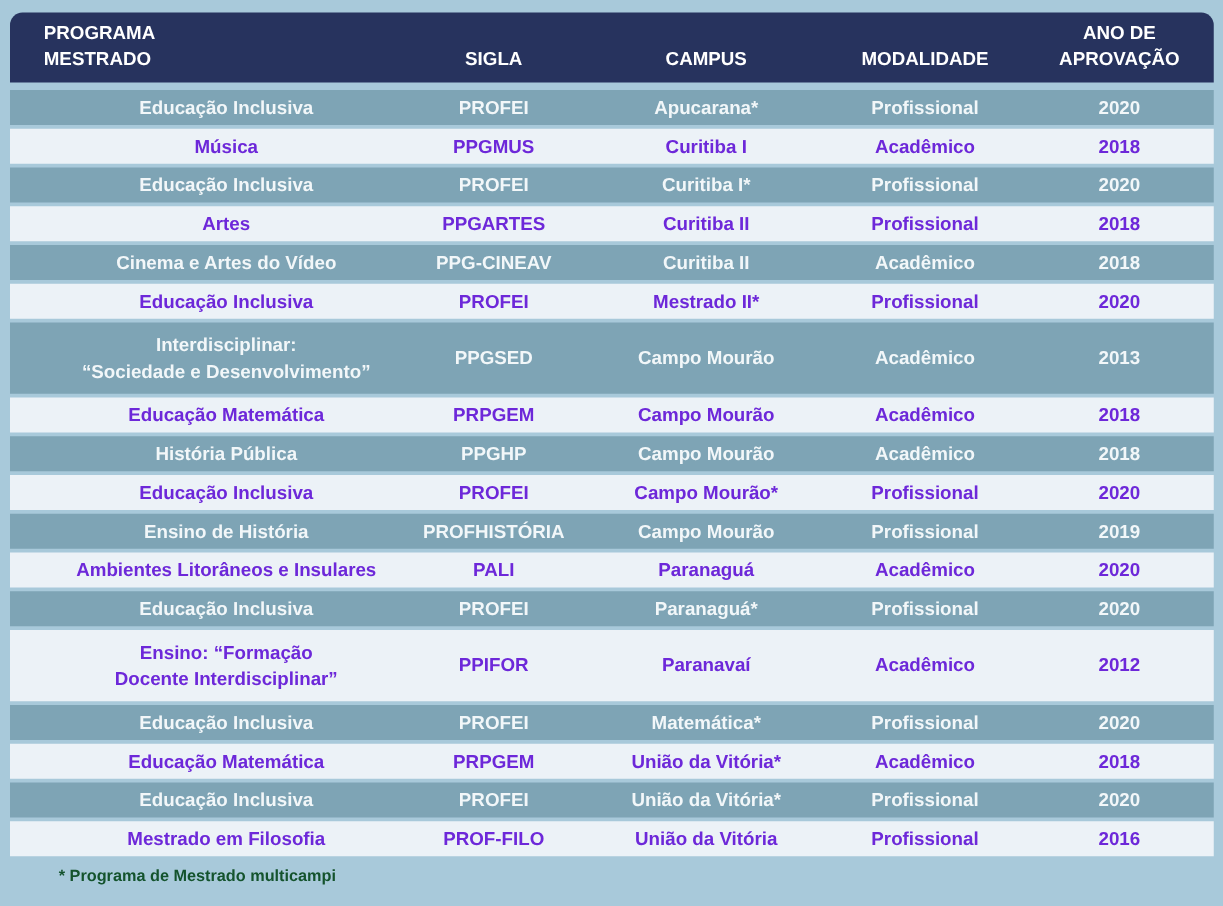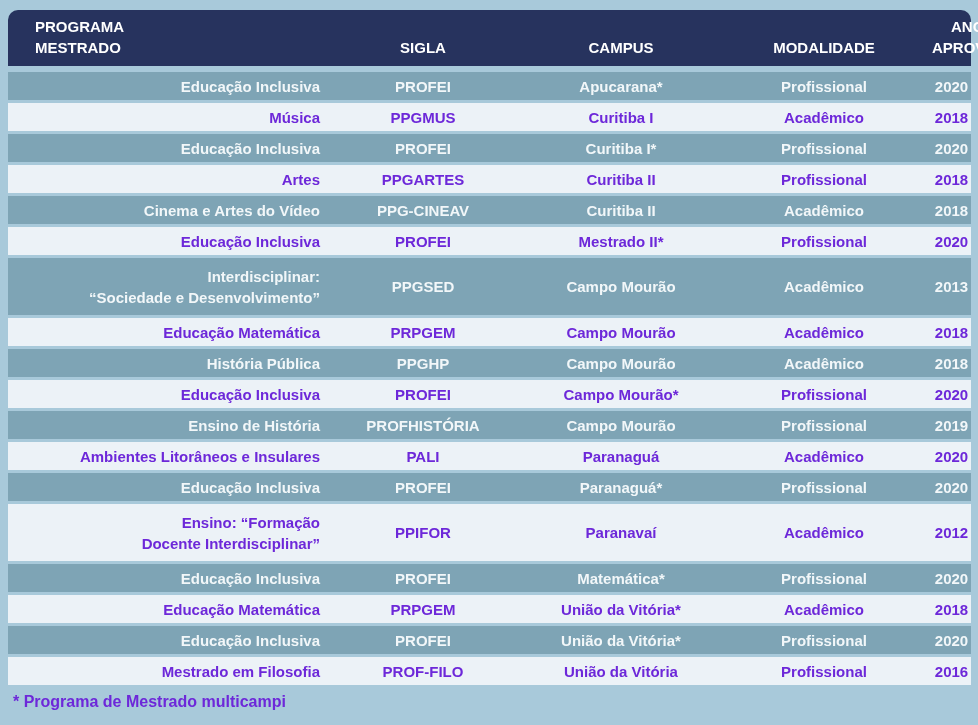--- a/index.html
+++ b/index.html
@@ -7,21 +7,20 @@
     width:978px;height:725px;
     background:#A8C9DA;
     font-family:"Liberation Sans",sans-serif;
     overflow:hidden;
   }
   .wrap{padding:10px 7px 0 8px;}
 
   .grid-cols{
     display:grid;
     grid-template-columns:312px 150px 190px 160px 1fr;
-    gap:28px;
   }
 
   .thead{
     background:#27335E;
     border-radius:10px 10px 0 0;
     height:56px;
     align-items:end;
     color:#FFFFFF;
     font-weight:700;
     font-size:15px;
@@ -36,28 +35,29 @@
     margin-bottom:3px;
     font-size:15px;
     font-weight:700;
     line-height:21px;
   }
   .row-tall{min-height:57px;}
   .row-blue{background:#7EA4B5;color:#F2F7F9;}
   .row-light{background:#ECF2F7;color:#6d28d9;}
 
   .cell{text-align:center;}
-  .cell-programa{text-align:right;padding-left:34px;}
+  .cell-programa{text-align:center;padding-left:34px;}
 
   .footnote{
     margin-top:8px;
     padding-left:5px;
-    font-size:16px;
+    font-size:13px;
     font-weight:700;
-    color:#6d28d9;
+    color:#14532d;
+    margin-left:34px;
   }
 </style>
 </head>
 <body>
 
 <div class="wrap">
 
   <div class="thead grid-cols">
     <div class="th th-left">
       <div>PROGRAMA</div>

